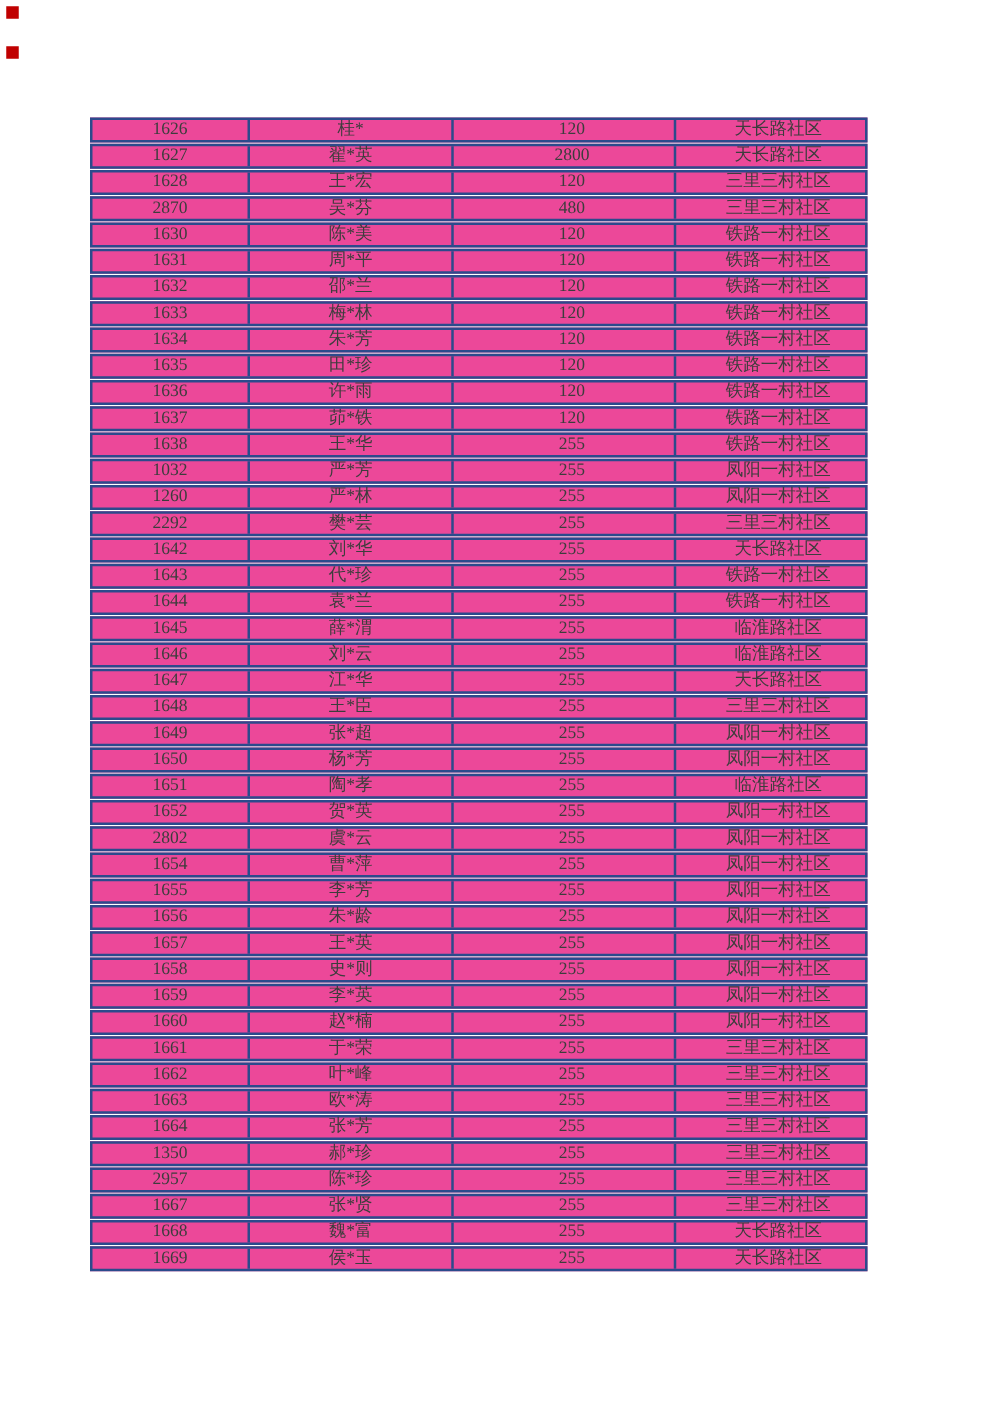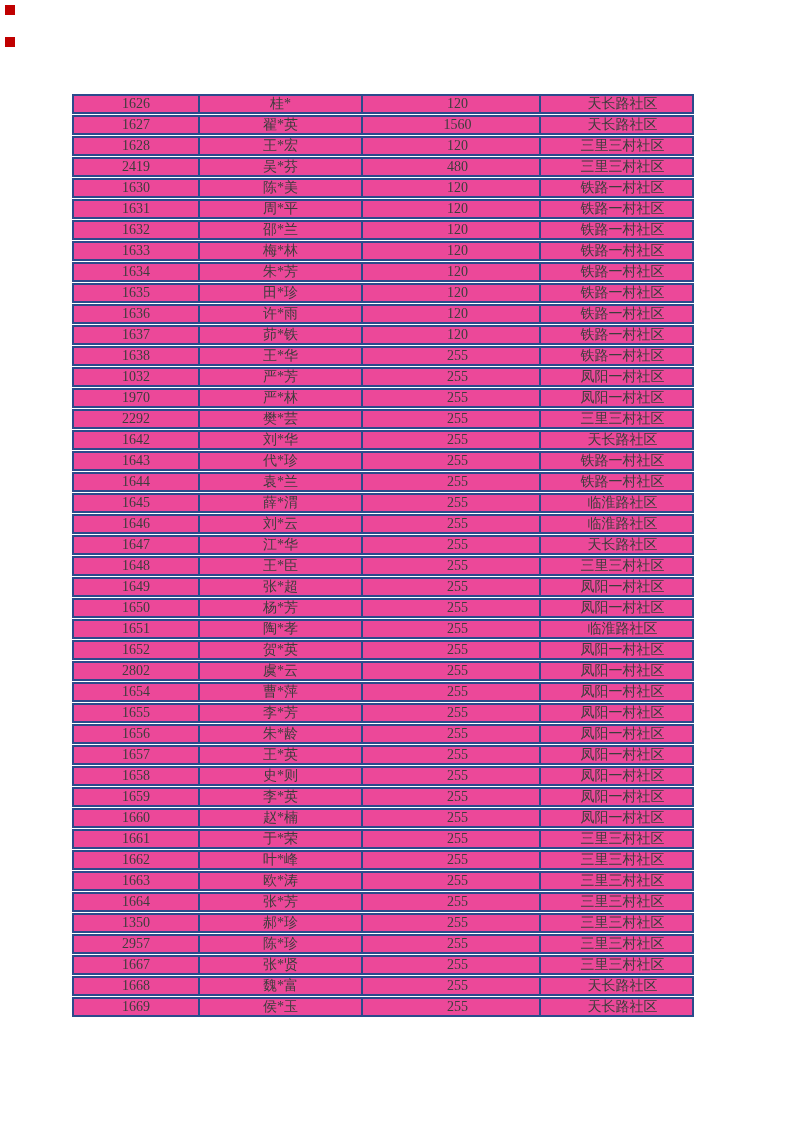--- a/index.html
+++ b/index.html
@@ -62,31 +62,31 @@
   <div class="data-table" id="data-table">
       <div class="t-row">
         <div class="cell c0">1626</div>
         <div class="cell c1">桂*</div>
         <div class="cell c2">120</div>
         <div class="cell c3">天长路社区</div>
       </div>
       <div class="t-row">
         <div class="cell c0">1627</div>
         <div class="cell c1">翟*英</div>
-        <div class="cell c2">1560</div>
+        <div class="cell c2">2800</div>
         <div class="cell c3">天长路社区</div>
       </div>
       <div class="t-row">
         <div class="cell c0">1628</div>
         <div class="cell c1">王*宏</div>
         <div class="cell c2">120</div>
         <div class="cell c3">三里三村社区</div>
       </div>
       <div class="t-row">
-        <div class="cell c0">2419</div>
+        <div class="cell c0">2870</div>
         <div class="cell c1">吴*芬</div>
         <div class="cell c2">480</div>
         <div class="cell c3">三里三村社区</div>
       </div>
       <div class="t-row">
         <div class="cell c0">1630</div>
         <div class="cell c1">陈*美</div>
         <div class="cell c2">120</div>
         <div class="cell c3">铁路一村社区</div>
       </div>
@@ -138,21 +138,21 @@
         <div class="cell c2">255</div>
         <div class="cell c3">铁路一村社区</div>
       </div>
       <div class="t-row">
         <div class="cell c0">1032</div>
         <div class="cell c1">严*芳</div>
         <div class="cell c2">255</div>
         <div class="cell c3">凤阳一村社区</div>
       </div>
       <div class="t-row">
-        <div class="cell c0">1970</div>
+        <div class="cell c0">1260</div>
         <div class="cell c1">严*林</div>
         <div class="cell c2">255</div>
         <div class="cell c3">凤阳一村社区</div>
       </div>
       <div class="t-row">
         <div class="cell c0">2292</div>
         <div class="cell c1">樊*芸</div>
         <div class="cell c2">255</div>
         <div class="cell c3">三里三村社区</div>
       </div>

